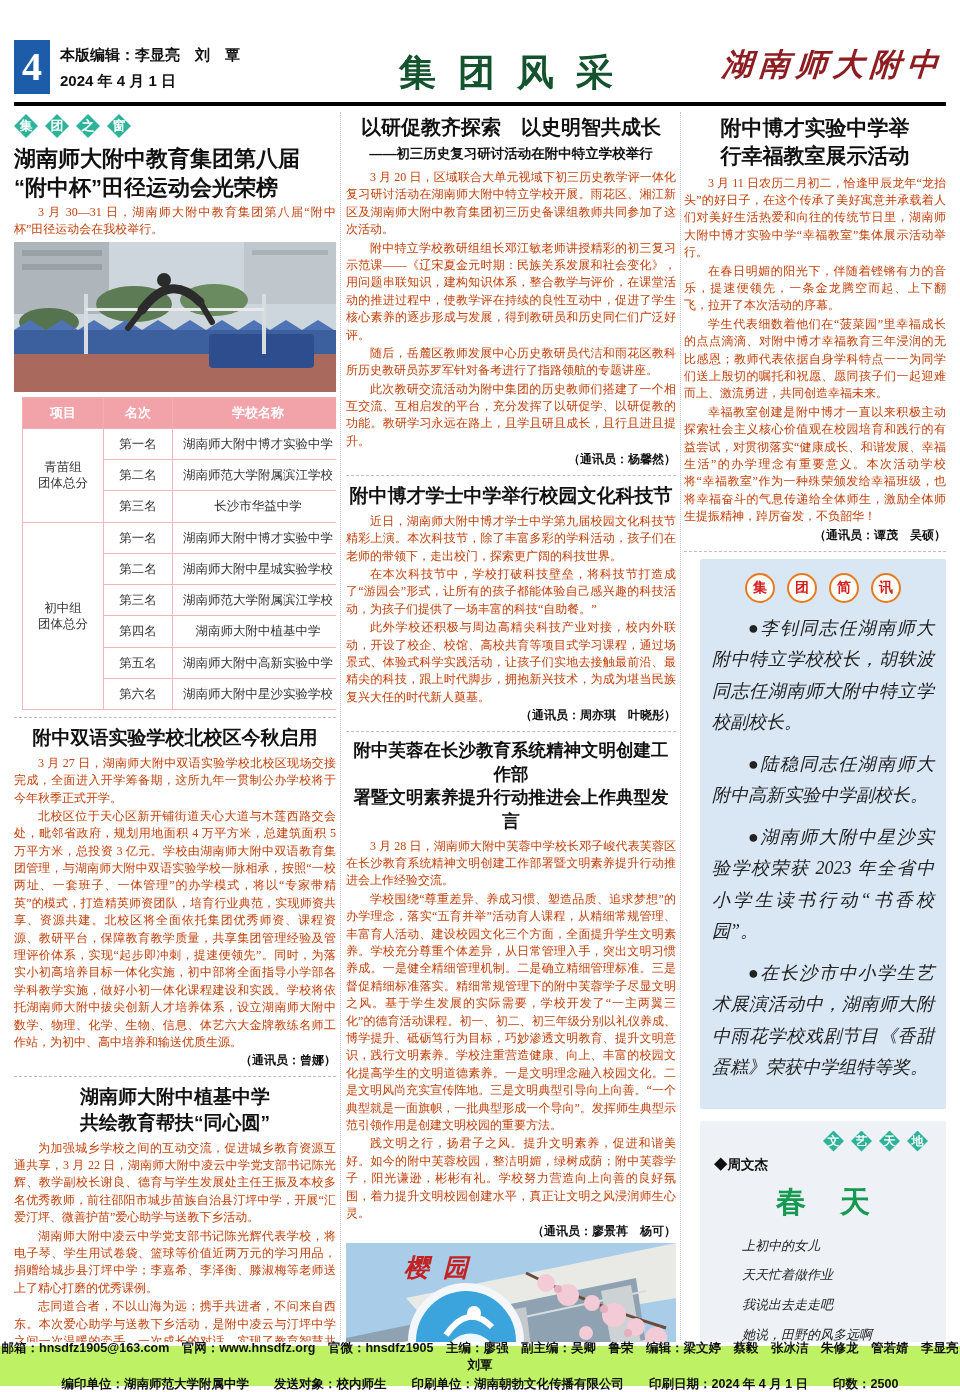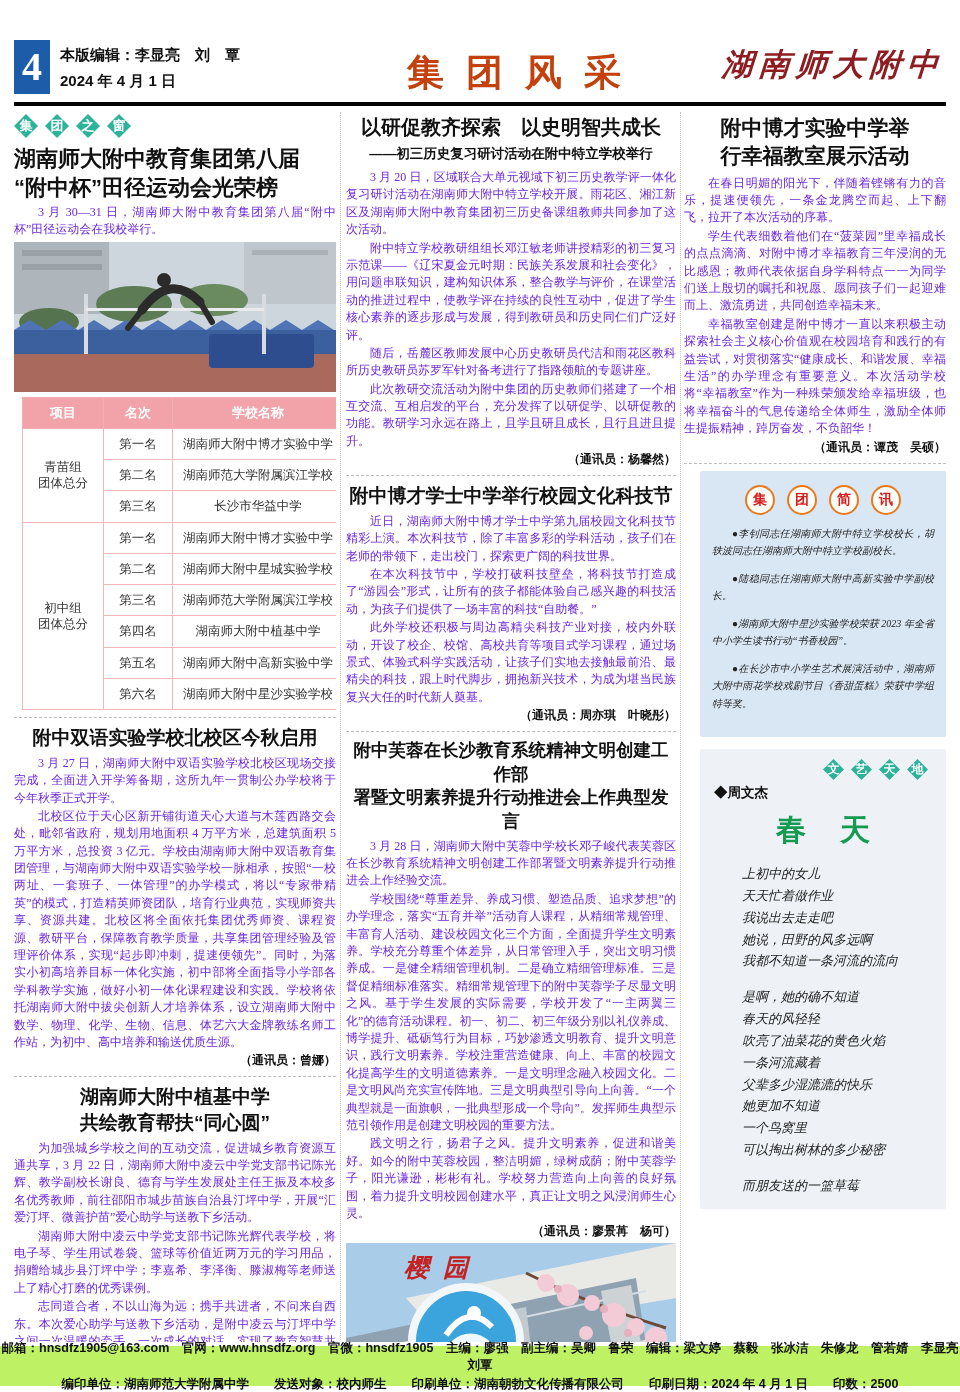--- a/index.html
+++ b/index.html
@@ -8,40 +8,40 @@
     font-family:"Liberation Sans",sans-serif;color:#111;overflow:hidden;
   }
   
   .pagenum{
     position:absolute;left:14px;top:40px;width:36px;height:54px;background:#1d5ca8;
     color:#fff;font-size:40px;font-weight:bold;text-align:center;line-height:54px;
     font-family:"Liberation Serif",serif;
   }
   .edit-lines{position:absolute;left:60px;top:42px;font-size:15px;font-weight:bold;line-height:1.7;}
   .masthead{
-    position:absolute;left:314px;top:48px;width:400px;text-align:center;
+    position:absolute;left:306px;top:48px;width:400px;text-align:center;
     font-size:37px;font-weight:900;letter-spacing:22px;text-indent:22px;
-    font-family:"Liberation Serif",serif;color:#c2410c;
+    font-family:"Liberation Serif",serif;color:#14532d;
   }
   .logo{
     position:absolute;right:16px;top:44px;font-size:31px;font-weight:bold;color:#8e1d22;
     font-family:"Liberation Serif",serif;font-style:italic;letter-spacing:6px;transform:skewX(-4deg);
   }
   .toprule{position:absolute;left:14px;top:102px;width:932px;height:4px;background:#000;}
   
   .col{position:absolute;top:112px;bottom:50px;overflow:hidden;}
   .col-left{left:14px;width:322px;}
   .col-mid{left:346px;width:330px;}
   .col-right{left:684px;width:262px;}
   .vsep{position:absolute;top:112px;bottom:52px;width:0;border-left:1px dotted #c6c6c6;}
   .hdiv{border-top:1px dashed #bdbdbd;margin:7px 0;}
   
   .p{
     font-family:"Liberation Serif",serif;font-size:12px;line-height:1.45;
-    text-align:justify;text-indent:2em;margin:0 0 1px 0;color:#6d28d9;
+    text-align:justify;text-indent:2em;margin:0 0 1px 0;color:#c2410c;
   }
   .byline{font-size:12px;font-weight:bold;text-align:right;margin:1px 0 2px 0;}
   .t-big{font-size:22px;font-weight:900;line-height:1.32;margin:4px 0 2px 0;}
   .t-mid{font-size:19px;font-weight:900;text-align:center;line-height:1.35;margin:2px 0 4px 0;}
   .t-sub{font-size:13.5px;font-weight:bold;text-align:center;margin:0 0 6px 0;}
   
   .badge-row{display:flex;gap:7px;align-items:center;margin:2px 0 6px 0;}
   .dia{
     width:24px;height:24px;background:#2eb39b;color:#fff;font-size:13px;font-weight:bold;
     display:flex;align-items:center;justify-content:center;
@@ -69,32 +69,32 @@
   }
   
   .box{margin-left:16px;border-radius:2px;}
   .news-box{background:#d9e7f4;padding:12px 12px 10px 12px;margin-bottom:12px;}
   .circ-row{display:flex;gap:12px;justify-content:center;margin:2px 0 10px 0;}
   .circ{
     width:26px;height:26px;border:2px solid #e87a1e;border-radius:50%;background:#fffdf8;
     color:#d21f1f;font-size:14px;font-weight:bold;display:flex;align-items:center;justify-content:center;
   }
   .news-item{
-    font-family:"Liberation Serif",serif;font-style:italic;font-size:10px;line-height:1.75;
+    font-family:"Liberation Serif",serif;font-style:italic;font-size:18px;line-height:1.75;
     text-align:justify;text-indent:2em;margin:0 0 10px 0;color:#222;
   }
   .poem-box{background:#eef2f6;padding:10px 14px 12px 14px;}
   .poem-author{font-size:13.5px;font-weight:bold;margin:0 0 8px 0;}
   .poem-title{
     text-align:center;color:#169a52;font-size:30px;font-weight:900;letter-spacing:34px;text-indent:34px;
     font-family:"Liberation Serif",serif;margin:2px 0 12px 0;
   }
   .poem-line{
     font-family:"Liberation Serif",serif;font-style:italic;font-size:13px;line-height:1.68;
-    margin:0 0 0 28px;color:#222;
+    margin:8px 0 0 28px;color:#222;
   }
   .poem-gap{height:14px;}
   
   .footer{
     position:absolute;left:0;right:0;bottom:6px;height:40px;background:#bef264;
     display:flex;flex-direction:column;justify-content:center;gap:2px;
   }
   .footer div{text-align:center;font-size:12.5px;font-weight:bold;color:#111;}
 </style>
 </head>
@@ -308,20 +308,21 @@
 
   </div>
 </div>
 
 <div class="col col-right">
 
   <div class="t-mid" style="font-size:21px;">
     <div>附中博才实验中学举</div>
     <div>行幸福教室展示活动</div>
   </div>
+  <p class="p">3 月 11 日农历二月初二，恰逢甲辰龙年“龙抬头”的好日子，在这个传承了美好寓意并承载着人们对美好生活热爱和向往的传统节日里，湖南师大附中博才实验中学“幸福教室”集体展示活动举行。</p>
   <p class="p">在春日明媚的阳光下，伴随着铿锵有力的音乐，提速便领先，一条金龙腾空而起、上下翻飞，拉开了本次活动的序幕。</p>
   <p class="p">学生代表细数着他们在“菠菜园”里幸福成长的点点滴滴、对附中博才幸福教育三年浸润的无比感恩；教师代表依据自身学科特点一一为同学们送上殷切的嘱托和祝愿、愿同孩子们一起迎难而上、激流勇进，共同创造幸福未来。</p>
   <p class="p">幸福教室创建是附中博才一直以来积极主动探索社会主义核心价值观在校园培育和践行的有益尝试，对贯彻落实“健康成长、和谐发展、幸福生活”的办学理念有重要意义。本次活动学校将“幸福教室”作为一种殊荣颁发给幸福班级，也将幸福奋斗的气息传递给全体师生，激励全体师生提振精神，踔厉奋发，不负韶华！</p>
   <div class="byline">（通讯员：谭茂　吴硕）</div>
 
   <div class="hdiv"></div>
 
   <div class="box news-box">
     <div class="circ-row">
       <span class="circ">集</span>

